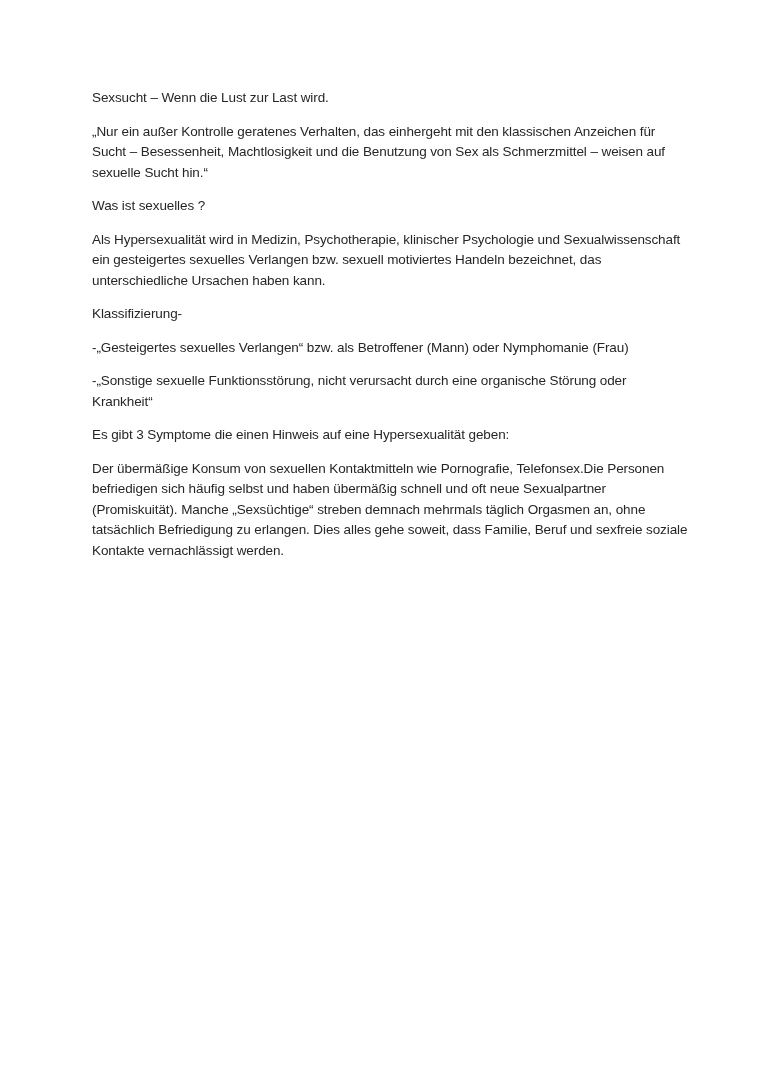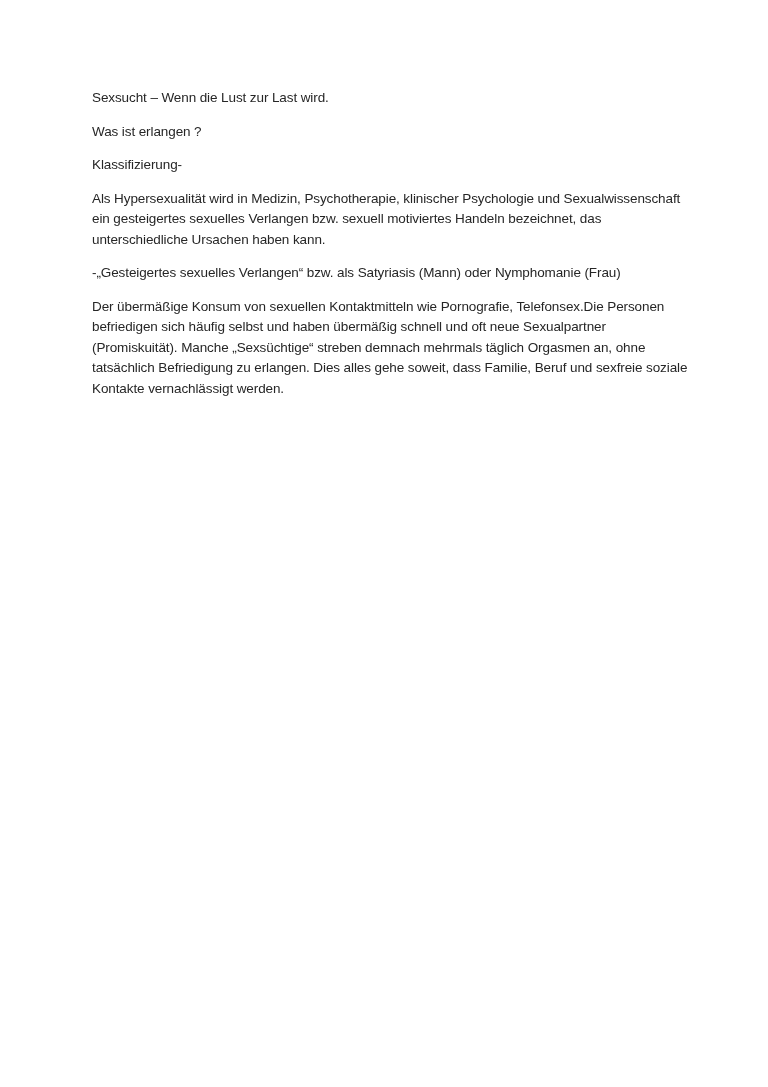--- a/index.html
+++ b/index.html
@@ -33,25 +33,31 @@
     margin: 0 0 13px 0;
     white-space: pre-line;
   }
 </style>
 </head>
 <body>
 
 <div class="document-page">
   <div class="document-content">
     <p>Sexsucht – Wenn die Lust zur Last wird.</p>
-    <p>Was ist erlangen ?</p>
-    <p>Klassifizierung-</p>
+    <p>„Nur ein außer Kontrolle geratenes Verhalten, das einhergeht mit den klassischen Anzeichen für
+Sucht – Besessenheit, Machtlosigkeit und die Benutzung von Sex als Schmerzmittel – weisen auf
+sexuelle Sucht hin.“</p>
+    <p>Was ist sexuelles ?</p>
     <p>Als Hypersexualität wird in Medizin, Psychotherapie, klinischer Psychologie und Sexualwissenschaft
 ein gesteigertes sexuelles Verlangen bzw. sexuell motiviertes Handeln bezeichnet, das
 unterschiedliche Ursachen haben kann.</p>
-    <p>-„Gesteigertes sexuelles Verlangen“ bzw. als Satyriasis (Mann) oder Nymphomanie (Frau)</p>
+    <p>Klassifizierung-</p>
+    <p>-„Gesteigertes sexuelles Verlangen“ bzw. als Betroffener (Mann) oder Nymphomanie (Frau)</p>
+    <p>-„Sonstige sexuelle Funktionsstörung, nicht verursacht durch eine organische Störung oder
+Krankheit“</p>
+    <p>Es gibt 3 Symptome die einen Hinweis auf eine Hypersexualität geben:</p>
     <p>Der übermäßige Konsum von sexuellen Kontaktmitteln wie Pornografie, Telefonsex.Die Personen
 befriedigen sich häufig selbst und haben übermäßig schnell und oft neue Sexualpartner
 (Promiskuität). Manche „Sexsüchtige“ streben demnach mehrmals täglich Orgasmen an, ohne
 tatsächlich Befriedigung zu erlangen. Dies alles gehe soweit, dass Familie, Beruf und sexfreie soziale
 Kontakte vernachlässigt werden.</p>
   </div>
 </div>
 
 </body></html>

